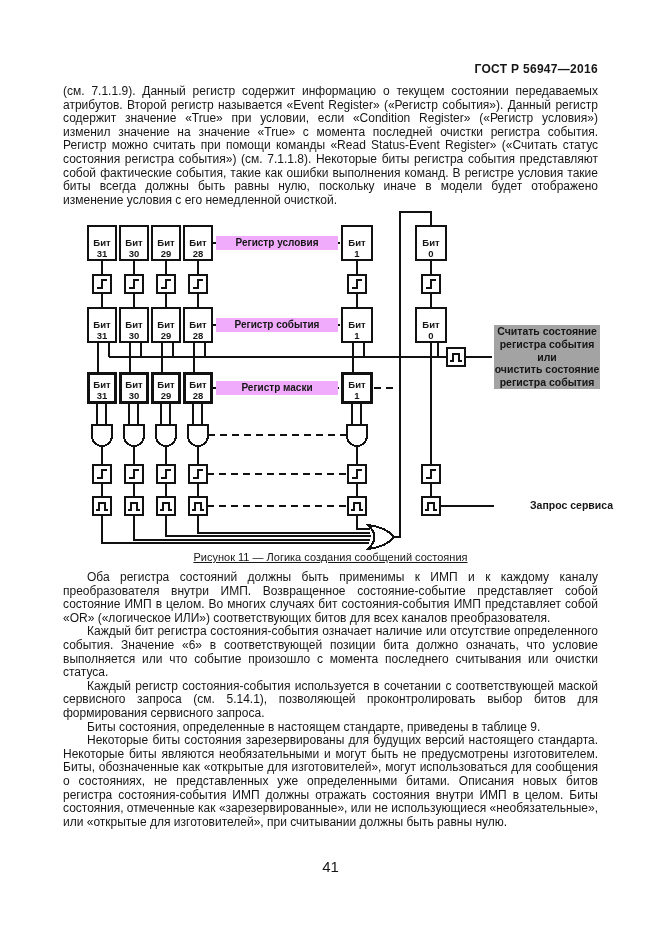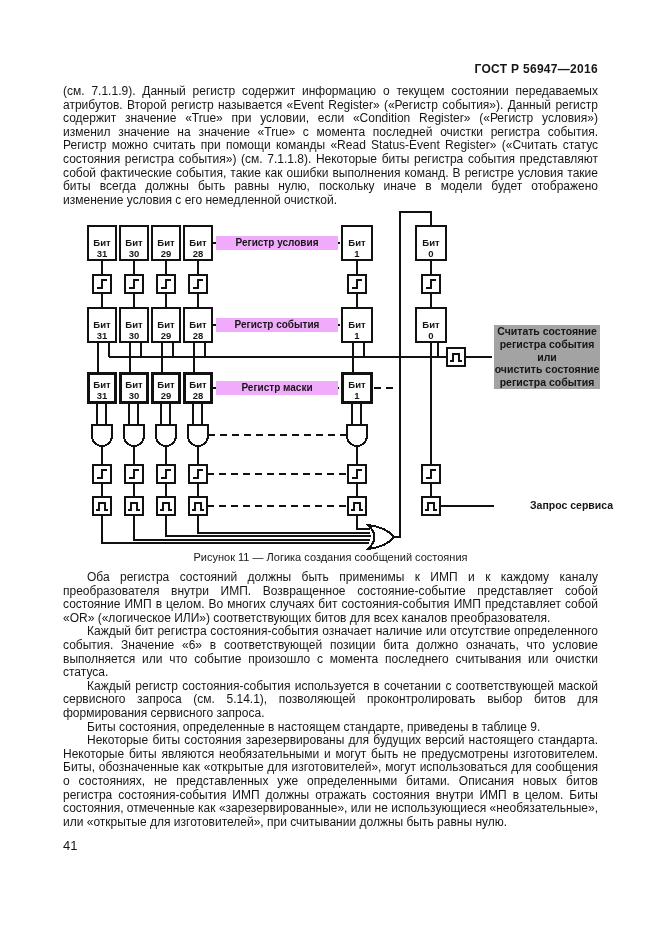--- a/index.html
+++ b/index.html
@@ -20,23 +20,23 @@
        align-items:center;justify-content:flex-end;font-size:9.5px;font-weight:bold;
        line-height:11px;z-index:3;}
   .bitbox.w32{width:32px;}
   .bitbox.thick{border-width:3px;height:32px;}
   .reglabel{position:absolute;left:216px;width:122px;text-align:center;
        font-size:10px;font-weight:bold;background:#f0abfc;z-index:3;line-height:14px;}
   .sidetext{position:absolute;font-size:10.5px;font-weight:bold;z-index:3;}
   #readclear{left:494px;top:325px;width:106px;text-align:center;line-height:12.8px;background:#a3a3a3;}
   #service{left:486px;top:499px;margin-left:44px;}
   .caption{position:absolute;left:60px;top:551px;width:541px;text-align:center;
-       font-size:11px;}
-  .pagenum{position:absolute;left:63px;top:838px;width:535px;text-align:left;
-       font-size:13px;}
+       font-size:11px;text-decoration:underline;}
+  .pagenum{position:absolute;left:63px;top:858px;width:535px;text-align:center;
+       font-size:15px;}
 </style>
 </head>
 <body>
 
 <div id="page">
 
   <div class="hdr">ГОСТ Р 56947—2016</div>
 
   <div class="textblock" style="top:85px;">
     <p class="noindent">(см. 7.1.1.9). Данный регистр содержит информацию о текущем состоянии передаваемых атрибутов. Второй регистр называется «Event Register» («Регистр события»). Данный регистр содержит значение «True» при условии, если «Condition Register» («Регистр условия») изменил значение на значение «True» с момента последней очистки регистра события. Регистр можно считать при помощи команды «Read Status-Event Register» («Считать статус состояния регистра события») (см. 7.1.1.8). Некоторые биты регистра события представляют собой фактические события, такие как ошибки выполнения команд. В регистре условия такие биты всегда должны быть равны нулю, поскольку иначе в модели будет отображено изменение условия с его немедленной очисткой.</p>

